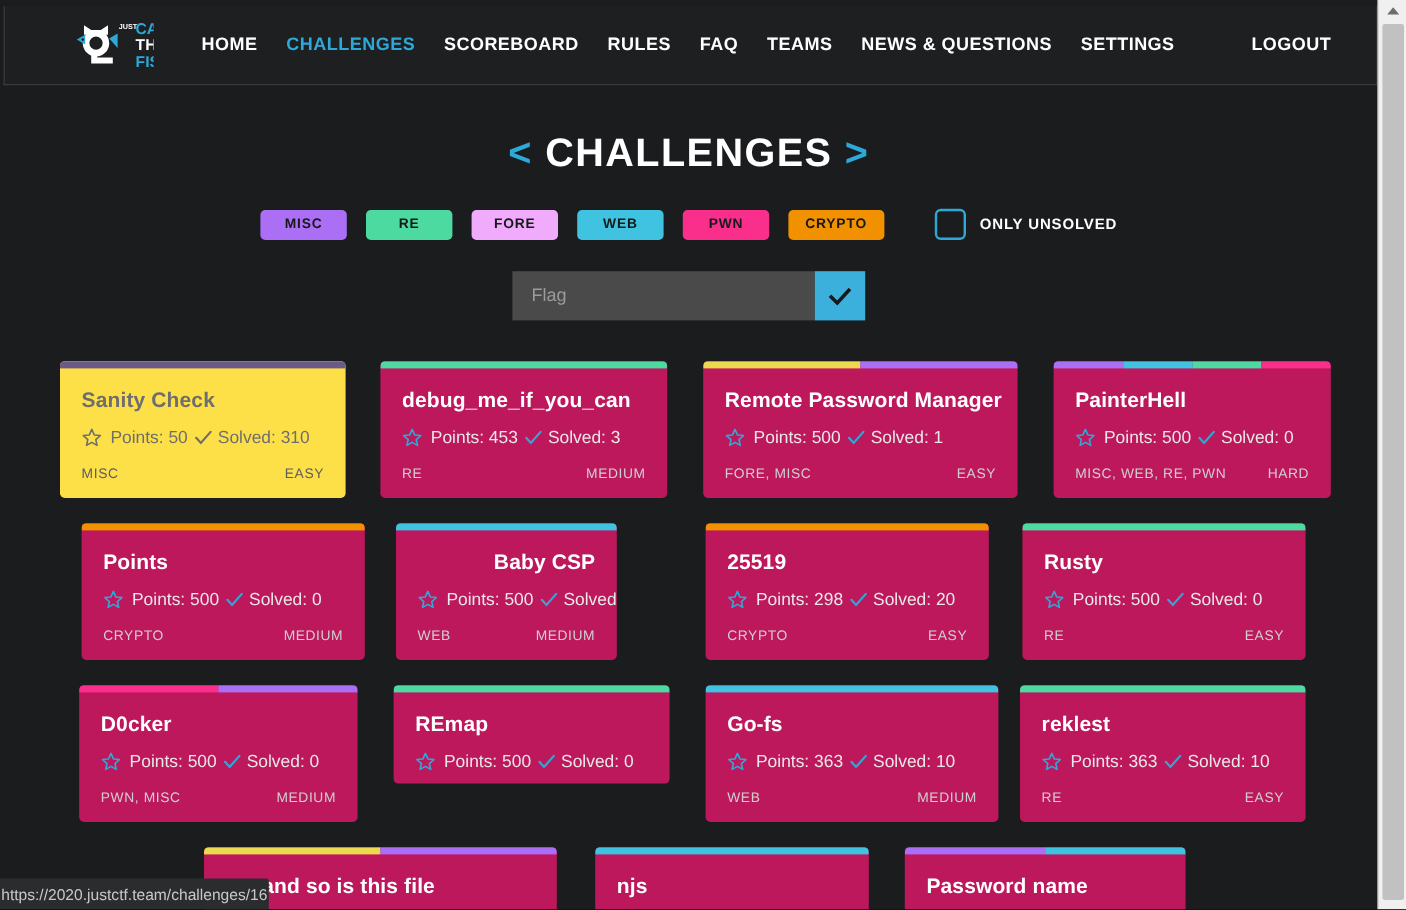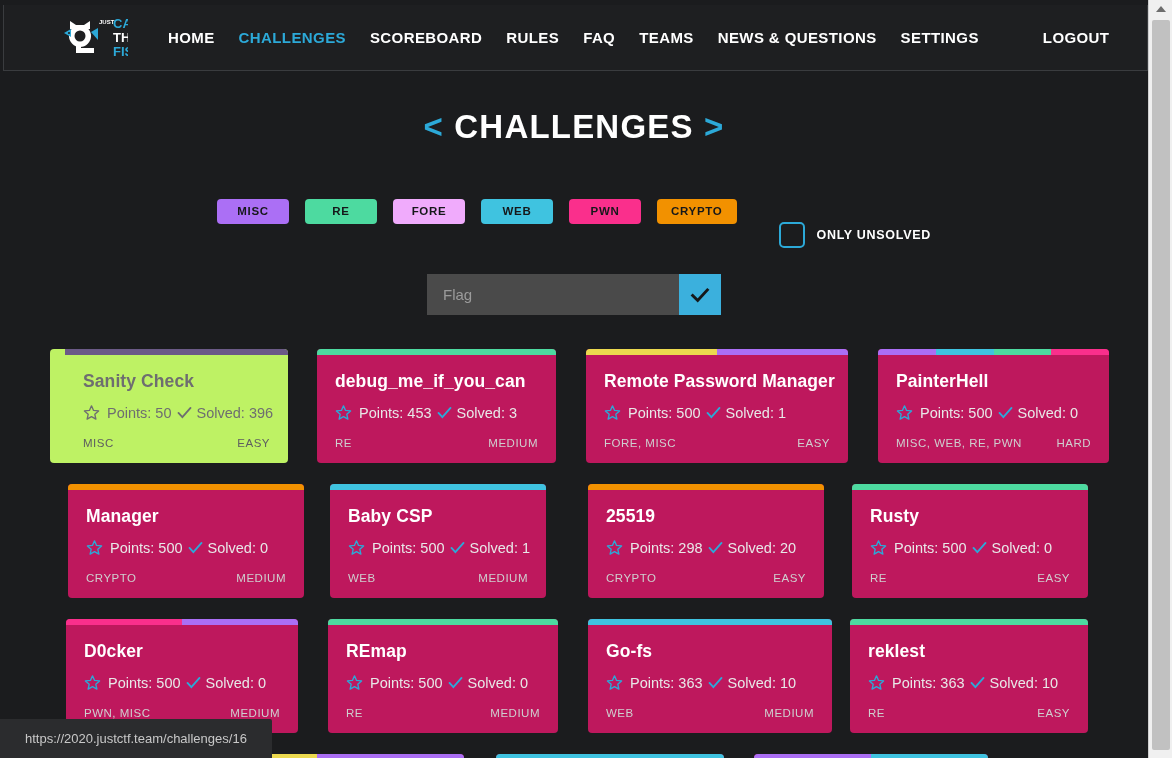--- a/index.html
+++ b/index.html
@@ -144,21 +144,20 @@
     padding: 0 14px;
     cursor: pointer;
     border: none;
   }
 
   #unsolved-wrap {
     display: flex;
     align-items: center;
     gap: 12px;
     margin-left: 26px;
-    margin-top: 48px;
   }
   #unsolved-box {
     width: 26px; height: 26px;
     border: 2px solid #2ca9d8;
     border-radius: 5px;
     background: transparent;
     cursor: pointer;
   }
   #unsolved-label {
     color: #ffffff;
@@ -208,21 +207,21 @@
 
   .card {
     position: absolute;
     background: #be185d;
     border-radius: 4px;
     overflow: hidden;
     cursor: pointer;
     display: flex;
     flex-direction: column;
   }
-  .card.solved { background: #bef264; padding-left: 15px; }
+  .card.solved { background: #fde047; }
 
   .card-bar {
     display: flex;
     height: 6px;
     width: 100%;
   }
   .card-bar span { height: 6px; }
 
   .card-body {
     padding: 16px 18px 14px 18px;
@@ -262,26 +261,26 @@
     letter-spacing: 0.5px;
     color: #cfcfcf;
     white-space: nowrap;
   }
   .card.solved .card-foot { color: #5e5e60; }
 
   
   #status-bar {
     position: absolute;
     left: 0; bottom: 0;
-    height: 39px;
+    height: 26px;
     background: #2b2c2e;
     border-top-right-radius: 2px;
     display: flex;
     align-items: center;
-    padding: 0 25px;
+    padding: 0 1px;
     color: #c8c8c8;
     font-size: 13px;
     z-index: 50;
   }
 </style>
 </head>
 <body>
 
 <div id="viewport">
 
@@ -372,21 +371,21 @@
                   <svg width="17" height="17" viewBox="0 0 24 24">
                     <path d="M12 2.6 L14.9 9.1 L22 9.8 L16.7 14.5 L18.2 21.4 L12 17.8 L5.8 21.4 L7.3 14.5 L2 9.8 L9.1 9.1 Z" fill="none" stroke="#6e6e70" stroke-width="1.9" stroke-linejoin="round"></path>
                   </svg>
                 </span>
                 <span>Points: 50</span>
                 <span class="check">
                   <svg width="17" height="17" viewBox="0 0 24 24">
                     <path d="M3.5 12.5 L9 18.5 L20.5 5.5" stroke="#6e6e70" stroke-width="2.6" fill="none" stroke-linecap="round"></path>
                   </svg>
                 </span>
-                <span>Solved: 396</span>
+                <span>Solved: 310</span>
               </div>
               <div class="card-foot">
                 <span>MISC</span>
                 <span>EASY</span>
               </div>
             </div>
           </div>
           <div class="card" style="left: 317px; top: 0px; width: 239px; height: 114px;">
             <div class="card-bar">
               <span style="background: rgb(77, 218, 160); width: 100%;"></span>
@@ -467,42 +466,42 @@
                 <span>MISC, WEB, RE, PWN</span>
                 <span>HARD</span>
               </div>
             </div>
           </div>
           <div class="card" style="left: 68px; top: 135px; width: 236px; height: 114px;">
             <div class="card-bar">
               <span style="background: rgb(242, 145, 0); width: 100%;"></span>
             </div>
             <div class="card-body">
-              <div class="card-title">Manager</div>
+              <div class="card-title">Points</div>
               <div class="card-stats">
                 <span class="star">
                   <svg width="17" height="17" viewBox="0 0 24 24">
                     <path d="M12 2.6 L14.9 9.1 L22 9.8 L16.7 14.5 L18.2 21.4 L12 17.8 L5.8 21.4 L7.3 14.5 L2 9.8 L9.1 9.1 Z" fill="none" stroke="#2ca9d8" stroke-width="1.9" stroke-linejoin="round"></path>
                   </svg>
                 </span>
                 <span>Points: 500</span>
                 <span class="check">
                   <svg width="17" height="17" viewBox="0 0 24 24">
                     <path d="M3.5 12.5 L9 18.5 L20.5 5.5" stroke="#2ca9d8" stroke-width="2.6" fill="none" stroke-linecap="round"></path>
                   </svg>
                 </span>
                 <span>Solved: 0</span>
               </div>
               <div class="card-foot">
                 <span>CRYPTO</span>
                 <span>MEDIUM</span>
               </div>
             </div>
           </div>
-          <div class="card" style="left: 330px; top: 135px; width: 216px; height: 114px;">
+          <div class="card" style="left: 330px; top: 135px; width: 184px; height: 114px; text-align: right;">
             <div class="card-bar">
               <span style="background: rgb(63, 195, 224); width: 100%;"></span>
             </div>
             <div class="card-body">
               <div class="card-title">Baby CSP</div>
               <div class="card-stats">
                 <span class="star">
                   <svg width="17" height="17" viewBox="0 0 24 24">
                     <path d="M12 2.6 L14.9 9.1 L22 9.8 L16.7 14.5 L18.2 21.4 L12 17.8 L5.8 21.4 L7.3 14.5 L2 9.8 L9.1 9.1 Z" fill="none" stroke="#2ca9d8" stroke-width="1.9" stroke-linejoin="round"></path>
                   </svg>
@@ -593,21 +592,21 @@
                   </svg>
                 </span>
                 <span>Solved: 0</span>
               </div>
               <div class="card-foot">
                 <span>PWN, MISC</span>
                 <span>MEDIUM</span>
               </div>
             </div>
           </div>
-          <div class="card" style="left: 328px; top: 270px; width: 230px; height: 114px;">
+          <div class="card" style="left: 328px; top: 270px; width: 230px; height: 82px;">
             <div class="card-bar">
               <span style="background: rgb(77, 218, 160); width: 100%;"></span>
             </div>
             <div class="card-body">
               <div class="card-title">REmap</div>
               <div class="card-stats">
                 <span class="star">
                   <svg width="17" height="17" viewBox="0 0 24 24">
                     <path d="M12 2.6 L14.9 9.1 L22 9.8 L16.7 14.5 L18.2 21.4 L12 17.8 L5.8 21.4 L7.3 14.5 L2 9.8 L9.1 9.1 Z" fill="none" stroke="#2ca9d8" stroke-width="1.9" stroke-linejoin="round"></path>
                   </svg>

